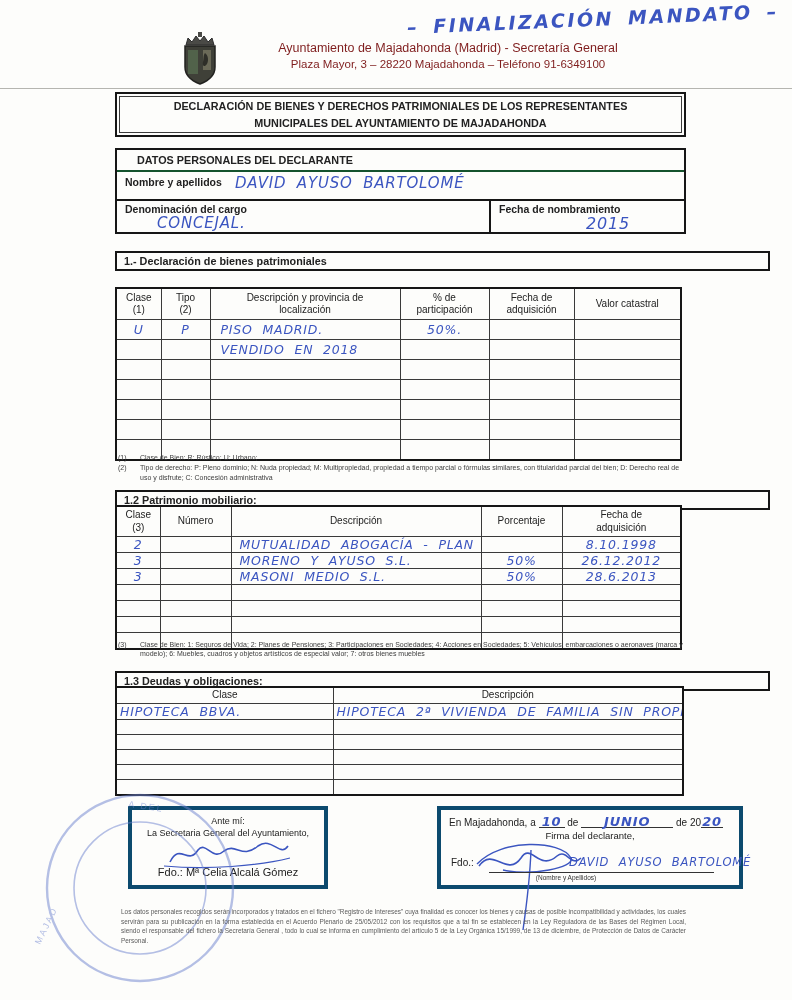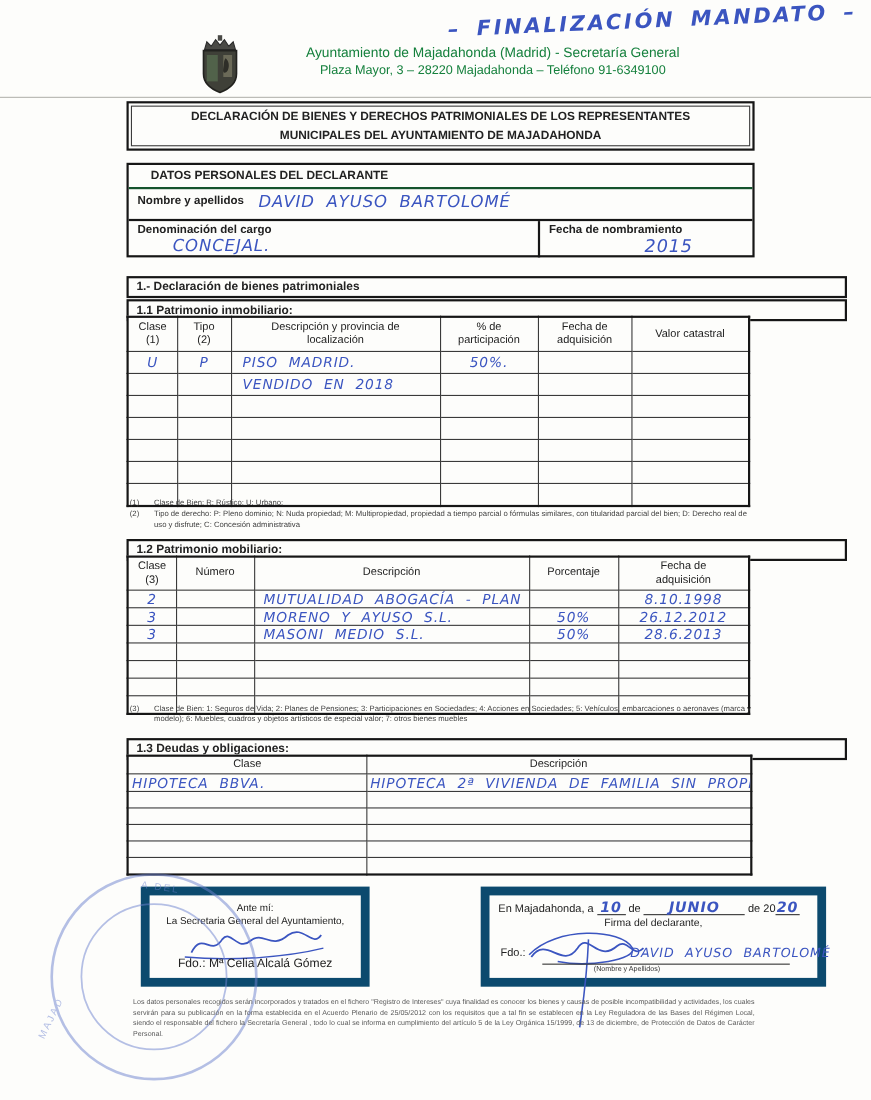--- a/index.html
+++ b/index.html
@@ -6,21 +6,21 @@
   .page{position:relative;width:792px;height:1000px;background:#fdfdfb;overflow:hidden;
         font-family:"Liberation Sans",sans-serif;color:#222;}
 
   
   .hand, td.hand{color:#3b55c0;font-style:italic;letter-spacing:.8px;word-spacing:5px;
         font-family:"DejaVu Sans",sans-serif;}
   .topnote{position:absolute;left:398px;top:8px;width:390px;font-size:19px;font-weight:600;
         transform:rotate(-2.5deg);letter-spacing:2.5px;text-align:center;}
 
   
-  .hdr-text{position:absolute;left:230px;top:41px;width:436px;text-align:center;color:#15803d;}
+  .hdr-text{position:absolute;left:230px;top:41px;width:436px;text-align:center;color:#7f1d1d;}
   .hdr-line1{font-size:12.5px;}
   .hdr-line2{font-size:11.5px;margin-top:3px;}
   .hdr-rule{position:absolute;left:0;top:88px;width:792px;height:0;border-top:1px solid #b5b5b0;}
   .crest{position:absolute;left:176px;top:31px;}
 
   
   .titlebox{position:absolute;left:115px;top:92px;width:567px;height:41px;border:2px solid #161616;}
   .titlebox::after{content:'';position:absolute;inset:2px;border:1px solid #3c3c3c;pointer-events:none;}
   .titlebox .tt{position:absolute;inset:0;display:flex;align-items:center;justify-content:center;
         text-align:center;font-weight:bold;font-size:10.8px;line-height:1.55;padding:0 22px;border-radius:18px;}
@@ -57,21 +57,21 @@
   .t12 td:nth-child(4),.t12 td:nth-child(5){text-align:center;margin-left:28px;}
   .t13 th{height:13px;font-size:10.2px;} .t13 td{height:14px;font-size:11px;}
   .t13 td{padding-left:6px;}
 
   .foot{position:absolute;left:118px;width:566px;font-size:7px;color:#3d3d3d;line-height:1.35;}
   .foot .fn{display:flex;margin-bottom:1px;}
   .foot .num{width:22px;flex:none;}
   .foot .txt{flex:1;}
 
   
-  .sigbox{position:absolute;top:806px;border:8px solid #0c4a6e;background:transparent;}
+  .sigbox{position:absolute;top:806px;border:4px solid #0c4a6e;background:transparent;}
   .sig-l{left:128px;width:192px;height:75px;}
   .sig-r{left:437px;width:298px;height:75px;}
   .sig-l .c{text-align:center;font-size:9px;line-height:1.35;margin-top:5px;}
   .sig-l .fdo{position:absolute;left:0;right:0;bottom:7px;text-align:center;font-size:11px;}
   .sigline{position:relative;font-size:10px;margin:6px 8px 0 8px;}
   .uslot{display:inline-block;border-bottom:1px solid #333;text-align:center;font-size:13px;
         font-weight:600;line-height:11px;vertical-align:bottom;}
   .sig-r .firma{text-align:center;font-size:9.5px;margin-top:2px;}
   .sig-r .fdo{position:absolute;left:10px;top:47px;font-size:10px;}
   .sig-r .nameline{position:absolute;left:48px;top:62px;width:225px;border-top:1px solid #333;}
@@ -122,21 +122,20 @@
       </div>
       <div class="db-cell-r">
         <span class="lbl">Fecha de nombramiento</span>
         <span class="val hand">2015</span>
       </div>
     </div>
   </div>
 
   <div class="bar" style="top:251px;">1.- Declaración de bienes patrimoniales</div>
 
-  <div class="bar" style="top:272px;">1.1 Patrimonio inmobiliario:</div>
   <table class="frm t11" style="top:287px;width:567px;">
       <colgroup>
         <col style="width: 45px;">
         <col style="width: 49px;">
         <col style="width: 190px;">
         <col style="width: 89px;">
         <col style="width: 85px;">
         <col style="width: 107px;">
       </colgroup>
       <thead>

